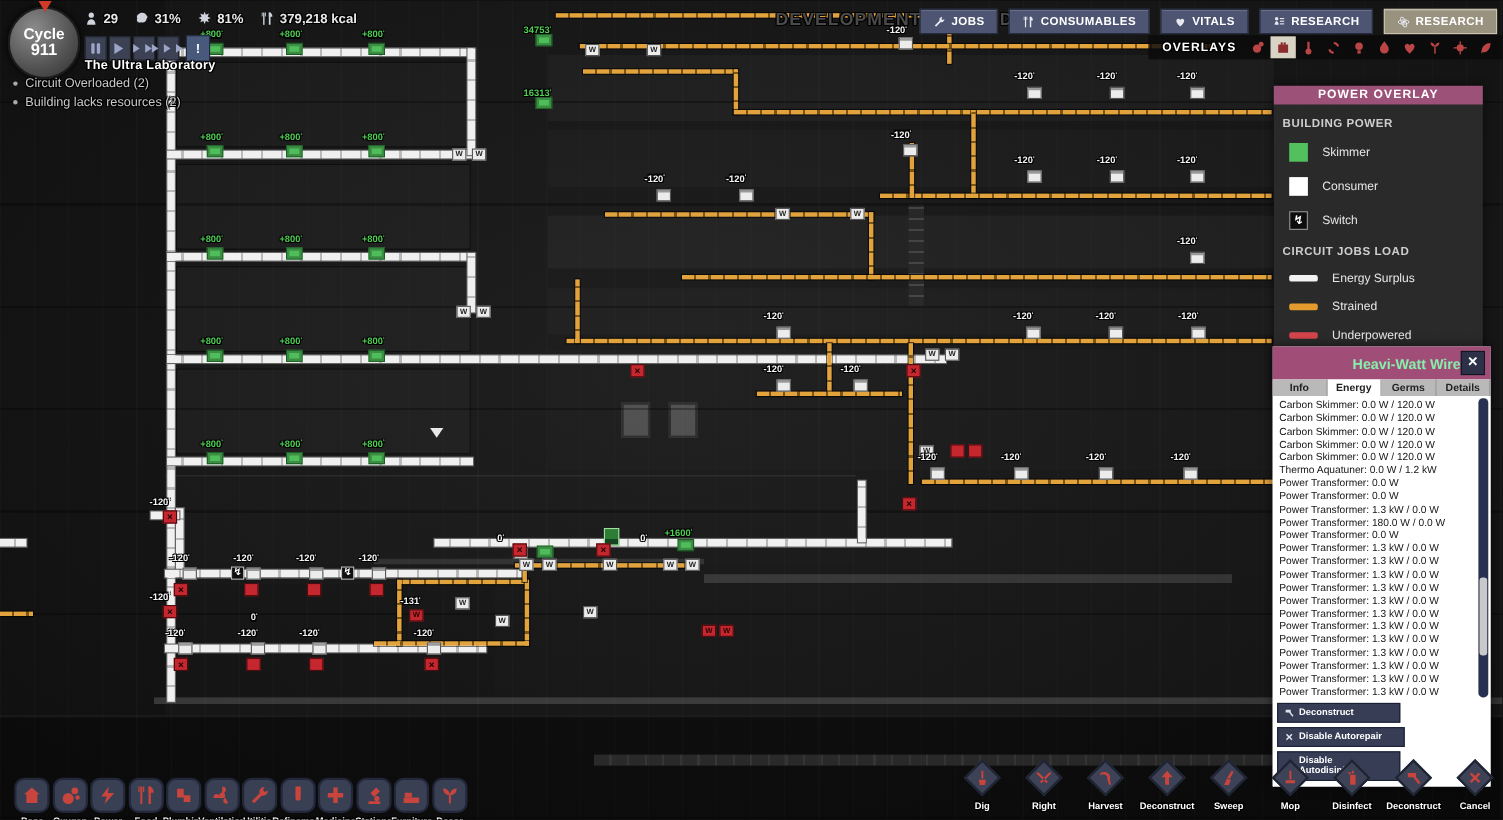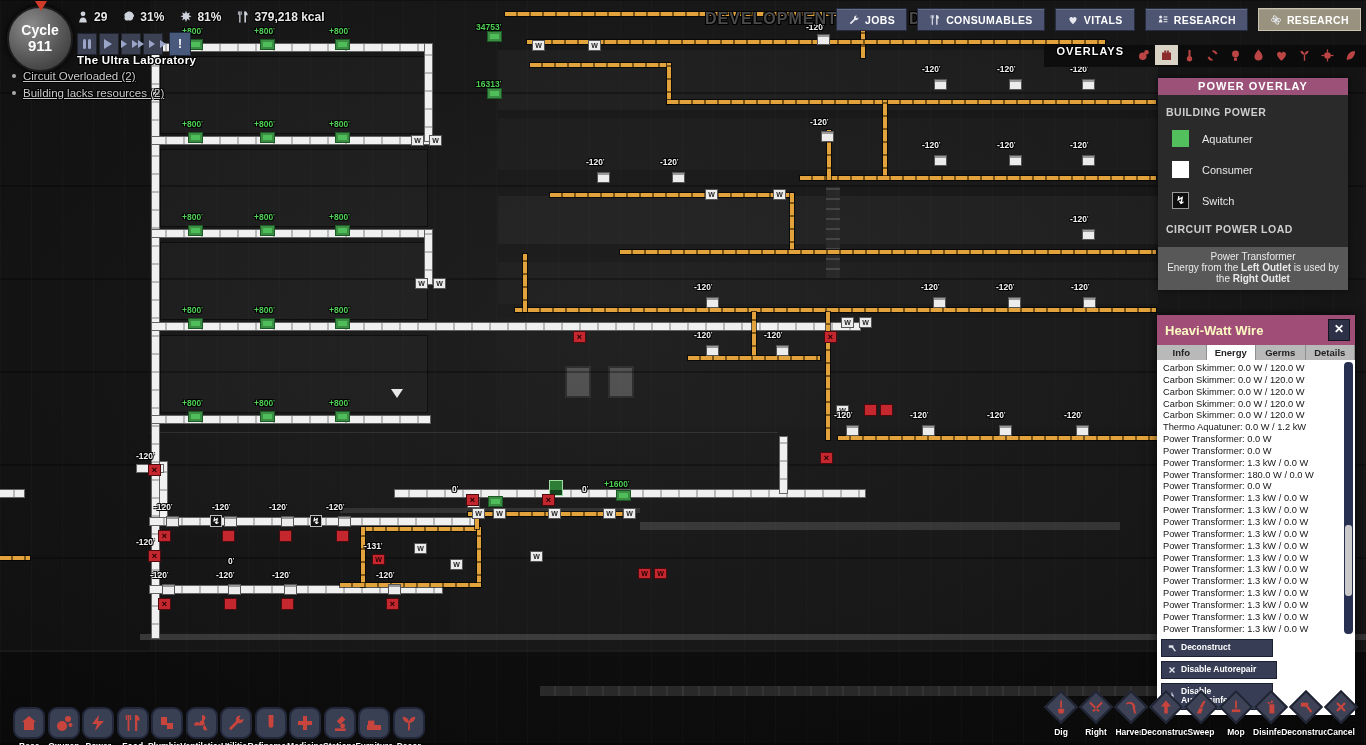--- a/index.html
+++ b/index.html
@@ -59,54 +59,54 @@
   #speed{left:77px;top:32px;display:flex;gap:2px;align-items:center;}
   .spbtn{width:18px;height:20px;background:#3c4254;border:1px solid #20242f;display:flex;align-items:center;justify-content:center;color:#9aa5c8;}
   .spbtn .tri{width:0;height:0;border:5px solid transparent;border-left:8px solid #9aa5c8;margin-left:2px;}
   .spbtn .tri.s{border-width:4px;border-left-width:6px;margin-left:1px;}
   .spbtn .bar{width:3px;height:10px;background:#9aa5c8;margin:0 1px;}
   #alertbtn{width:20px;height:22px;background:#49597b;border:1px solid #202a3d;margin-left:4px;
     display:flex;align-items:center;justify-content:center;color:#fff;font:bold 12px "Liberation Sans",sans-serif;}
   #colony{left:77px;top:54px;color:#fff;font:bold 11.5px "Liberation Sans",sans-serif;letter-spacing:.3px;}
   
   #notifs{left:12px;top:70px;display:flex;flex-direction:column;gap:5px;}
-  .notif{color:#c9c9c9;font:11.5px "Liberation Sans",sans-serif;display:flex;gap:7px;align-items:center;cursor:pointer;text-decoration:underline;}
+  .notif{color:#c9c9c9;font:11.5px "Liberation Sans",sans-serif;display:flex;gap:7px;align-items:center;cursor:pointer;}
   .notif::before{content:"";width:4px;height:4px;border-radius:50%;background:#aaa;flex:none;}
   
   #devbuild{left:705px;top:10px;font:bold 16px "Liberation Sans",sans-serif;letter-spacing:1px;color:#4a4a4a;
     text-shadow:1px 1px 0 #000,-1px -1px 0 #000,1px -1px 0 #000,-1px 1px 0 #000;}
   
   #navbtns{right:5px;top:8px;display:flex;gap:10px;}
   .navbtn{height:21px;display:flex;align-items:center;gap:5px;padding:0 11px;background:#4d5572;
     border:1px solid #262c3e;box-shadow:inset 0 1px 0 rgba(255,255,255,.15);
     color:#fff;font:bold 10.5px "Liberation Sans",sans-serif;letter-spacing:.4px;cursor:pointer;}
   .navbtn .icon{width:12px;height:12px;color:#e8e8ef;}
   .navbtn.active{background:#98927f;border-color:#c9c3b0;}
   
-  #ovbar{right:0;top:45px;height:22px;display:flex;align-items:flex-start;background:rgba(10,10,10,.82);padding:0 4px 0 12px;}
+  #ovbar{right:0;top:32px;height:22px;display:flex;align-items:center;background:rgba(10,10,10,.82);padding:0 4px 0 12px;}
   #ovbar .lbl{color:#fff;font:bold 11px "Liberation Sans",sans-serif;letter-spacing:1px;margin-right:8px;}
   .ovitem{width:23px;height:20px;display:flex;align-items:center;justify-content:center;cursor:pointer;}
   .ovitem .icon{width:15px;height:15px;color:#b44;}
   .ovitem.active{background:#d8d3c5;}
   .ovitem.active .icon{color:#8c2d2d;}
   
   #legend{left:1158px;top:78px;width:190px;background:rgba(44,44,44,.93);box-shadow:0 0 8px rgba(0,0,0,.6);}
   #legend .hdr{height:17px;background:#9c5278;color:#fff;text-align:center;font:bold 11px/17px "Liberation Sans",sans-serif;letter-spacing:1px;}
   #legend .body{padding:9px 8px 0 8px;}
   .lheading{color:#cecece;font:bold 10.5px "Liberation Sans",sans-serif;letter-spacing:.5px;margin:2px 0 12px 0;}
   .lrow{display:flex;align-items:center;gap:13px;margin:0 0 14px 6px;color:#e6e6e6;font:11px "Liberation Sans",sans-serif;}
   .sw{width:17px;height:17px;flex:none;box-sizing:border-box;}
   .sw.switch{background:#0d0d0d;border:1px solid #999;color:#fff;font:bold 11px/15px "DejaVu Sans",sans-serif;text-align:center;}
   .bar{width:26px;height:6px;border-radius:2px;flex:none;}
   #legend .foot{margin-top:2px;background:#585858;padding:4px 2px 6px 2px;text-align:center;color:#e9e9e9;font:10px "Liberation Sans",sans-serif;}
   #legend .foot b{font-weight:bold;}
   
   #dwin{left:1157px;top:315px;width:198px;background:#fff;box-shadow:0 0 10px rgba(0,0,0,.7);}
   #dwin .title{height:30px;background:#a04e78;display:flex;align-items:center;}
-  #dwin .title .t{color:#fef9c3;font:bold 13px "Liberation Sans",sans-serif;padding-left:8px;flex:1;}
+  #dwin .title .t{color:#86efac;font:bold 13px "Liberation Sans",sans-serif;padding-left:8px;flex:1;text-align:right;}
   #dwin .close{width:20px;height:20px;margin-right:5px;background:#2c3147;border:1px solid #14161f;
     color:#fff;font:bold 12px/18px "Liberation Sans",sans-serif;text-align:center;cursor:pointer;}
   #tabs{display:flex;background:#f9a8d4;}
   .tab{flex:1;text-align:center;font:bold 9.5px/15px "Liberation Sans",sans-serif;color:#222;background:#b9b9b9;border-right:1px solid #8e8e8e;cursor:pointer;}
   .tab.active{background:#fff;}
   #listwrap{position:relative;height:276px;background:#fff;overflow:hidden;}
   #entries{padding:3px 14px 0 6px;}
   .entry{font:9.3px/11.85px "Liberation Sans",sans-serif;color:#151515;white-space:nowrap;}
   #sbtrack{position:absolute;right:2px;top:2px;bottom:2px;width:9px;background:#283052;border-radius:4px;}
   #sbthumb{position:absolute;left:1px;width:7px;top:60%;height:26%;background:#c9c9c9;border-radius:3px;cursor:pointer;}
@@ -117,21 +117,21 @@
   .wbtn.b0{width:100px;}.wbtn.b1{width:104px;}.wbtn.b2{width:100px;}
   
   #buildmenu{left:12px;bottom:6px;display:flex;z-index:11;}
   .bitem{width:34.5px;position:relative;text-align:center;cursor:pointer;}
   .bico{width:32px;height:32px;margin:0 auto;background:#3a4054;border:2px solid #22273a;border-radius:9px;
     display:flex;align-items:center;justify-content:center;box-sizing:border-box;}
   .bico .icon{width:20px;height:20px;color:#c8453d;}
   .blabel{position:absolute;left:50%;transform:translateX(-50%);top:34px;white-space:nowrap;
     color:#fff;font:bold 8.5px "Liberation Sans",sans-serif;text-shadow:1px 1px 0 #000,-1px -1px 0 #000,1px -1px 0 #000,-1px 1px 0 #000;}
   
-  #toolmenu{right:10px;bottom:6px;display:flex;gap:5px;z-index:11;text-decoration:underline;}
+  #toolmenu{right:10px;bottom:6px;display:flex;gap:26px;z-index:11;text-decoration:underline;}
   .titem{width:30px;position:relative;text-align:center;cursor:pointer;height:46px;}
   .tico{width:24px;height:24px;margin:2px auto 0 auto;background:#3d4257;border:2px solid #1f2433;transform:rotate(45deg);
     display:flex;align-items:center;justify-content:center;box-sizing:border-box;}
   .tico .icon{width:16px;height:16px;color:#c8453d;transform:rotate(-45deg);}
   .tlabel{position:absolute;left:50%;transform:translateX(-50%);top:34px;white-space:nowrap;
     color:#fff;font:bold 8.5px "Liberation Sans",sans-serif;text-shadow:1px 1px 0 #000,-1px -1px 0 #000,1px -1px 0 #000,-1px 1px 0 #000;}
 </style>
 </head>
 <body>
 
@@ -555,32 +555,46 @@
     </span>
 </div>
 
 <div class="hud" id="legend">
   <div class="hdr">POWER OVERLAY</div>
   <div class="body">
     <div class="lheading">BUILDING POWER</div>
     <div id="legend-build">
         <div class="lrow">
           <span class="sw" style="background:#53c05e;"></span>
-          <span>Aquatuner</span>
+          <span>Skimmer</span>
         </div>
         <div class="lrow">
           <span class="sw" style="background:#ffffff;"></span>
           <span>Consumer</span>
         </div>
         <div class="lrow">
           <span class="sw switch">↯</span>
           <span>Switch</span>
         </div>
       </div>
-    <div class="lheading">CIRCUIT POWER LOAD</div>
+    <div class="lheading">CIRCUIT JOBS LOAD</div>
+    <div id="legend-circ">
+        <div class="lrow">
+          <span class="bar" style="background:#f2f2f2;"></span>
+          <span>Energy Surplus</span>
+        </div>
+        <div class="lrow">
+          <span class="bar" style="background:#e39b2d;"></span>
+          <span>Strained</span>
+        </div>
+        <div class="lrow">
+          <span class="bar" style="background:#d4444c;"></span>
+          <span>Underpowered</span>
+        </div>
+      </div>
   </div>
   <div class="foot">
     <div>Power Transformer</div>
     <div><span>Energy from the </span><b>Left Outlet</b><span> is used by the </span><b>Right Outlet</b></div>
   </div>
 </div>
 
 <div class="hud" id="dwin">
   <div class="title">
     <span class="t">Heavi-Watt Wire</span>

